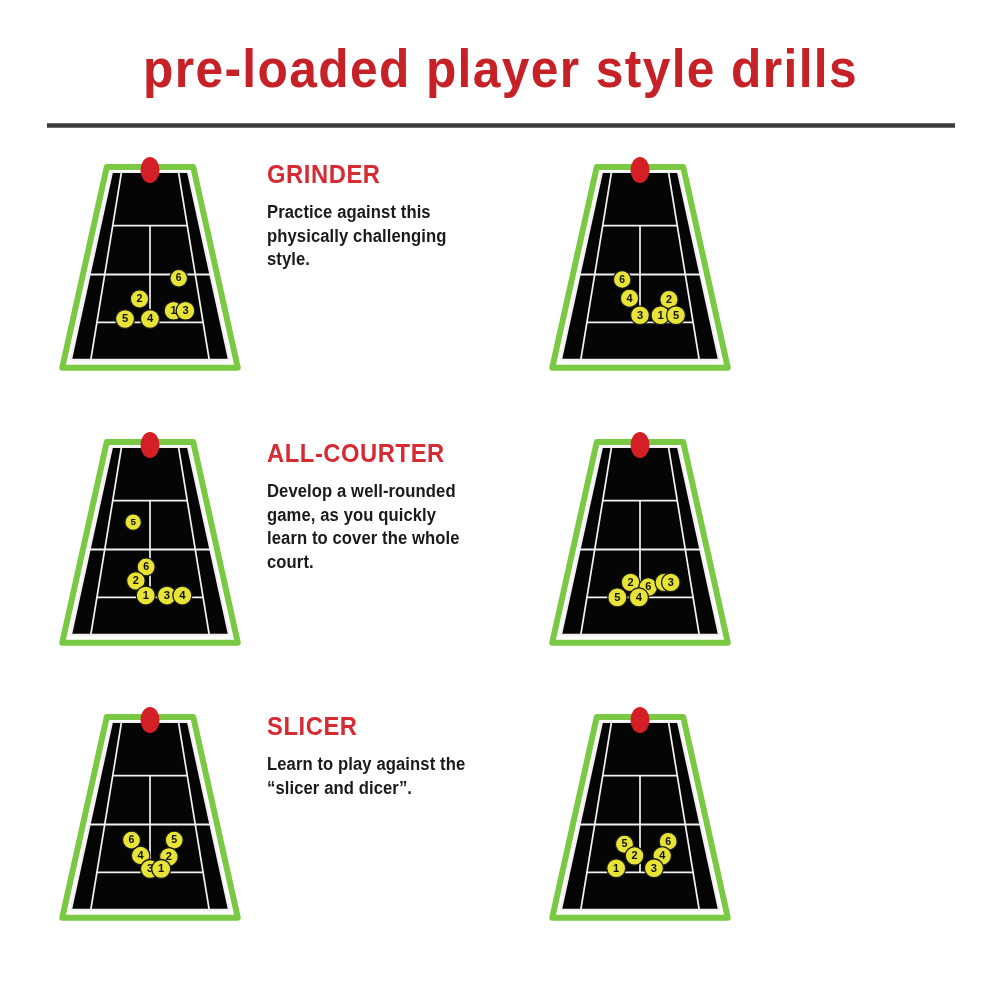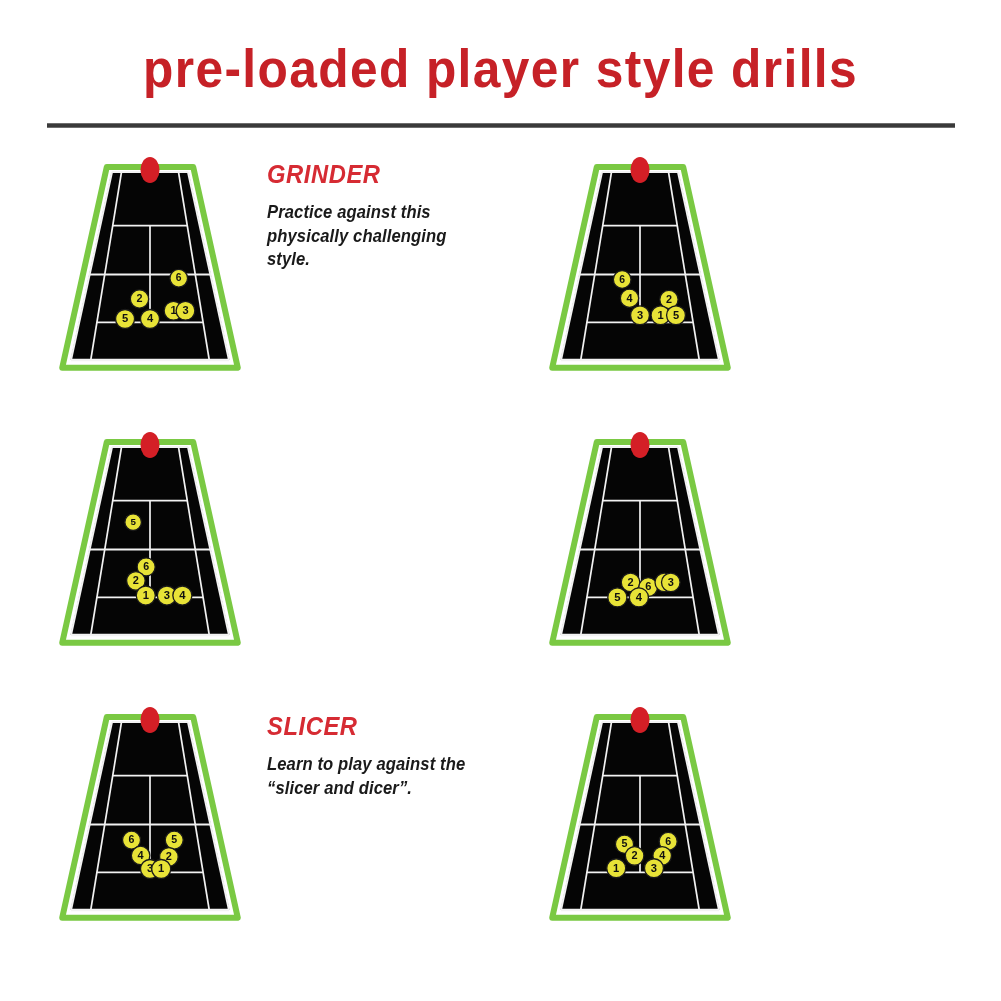--- a/index.html
+++ b/index.html
@@ -65,21 +65,20 @@
     height: 230px;
     flex: 0 0 190px;
   }
   .court-svg { display: block; }
 
   
   .panel-text {
     padding-left: 22px;
     padding-top: 10px;
     width: 232px;
-    font-style: italic;
   }
   .panel-heading {
     color: #d62b33;
     font-family: "Liberation Sans Narrow", "Liberation Sans", sans-serif;
     font-weight: bold;
     font-size: 25px;
     letter-spacing: 0.6px;
     line-height: 1.12;
     margin: 0 0 13px 0;
     transform: scaleX(0.95);
@@ -243,20 +242,24 @@
               <circle cx="111.89359999999998" cy="170.52" r="9.528" fill="#e8e337" stroke="#1a1a1a" stroke-width="1.3"></circle>
               <text x="111.89359999999998" y="173.95008" text-anchor="middle" font-family="&quot;Liberation Sans&quot;, sans-serif" font-weight="bold" font-size="11.24304" fill="#111111">3</text>
             </g>
             <g>
               <circle cx="127.37939999999998" cy="170.52" r="9.528" fill="#e8e337" stroke="#1a1a1a" stroke-width="1.3"></circle>
               <text x="127.37939999999998" y="173.95008" text-anchor="middle" font-family="&quot;Liberation Sans&quot;, sans-serif" font-weight="bold" font-size="11.24304" fill="#111111">4</text>
             </g>
           </g>
       </svg>
     </div>
+    <div class="panel-text">
+      <div class="panel-heading">ALL-COURTER</div>
+      <p class="panel-body">Develop a well-rounded game, as you quickly learn to cover the whole court.</p>
+    </div>
   </div>
 
   <div class="panel row2">
     <div class="court-wrap">
       <svg class="court-svg" width="190" height="230" viewBox="0 0 190 230">
         <g class="court-group">
             <polygon points="51.75,17.1 138.25,17.1 182.75,217.7 7.25,217.7" fill="none" stroke="#7ac943" stroke-width="6" stroke-linejoin="round"></polygon>
             <polygon points="57,22 133,22 174,210 16,210" fill="#050505" stroke="#050505" stroke-width="1"></polygon>
             <line x1="57" y1="22" x2="133" y2="22" stroke="#f2f2f2" stroke-width="2" stroke-linecap="butt"></line>
             <line x1="16" y1="210" x2="174" y2="210" stroke="#f2f2f2" stroke-width="2.4" stroke-linecap="butt"></line>

